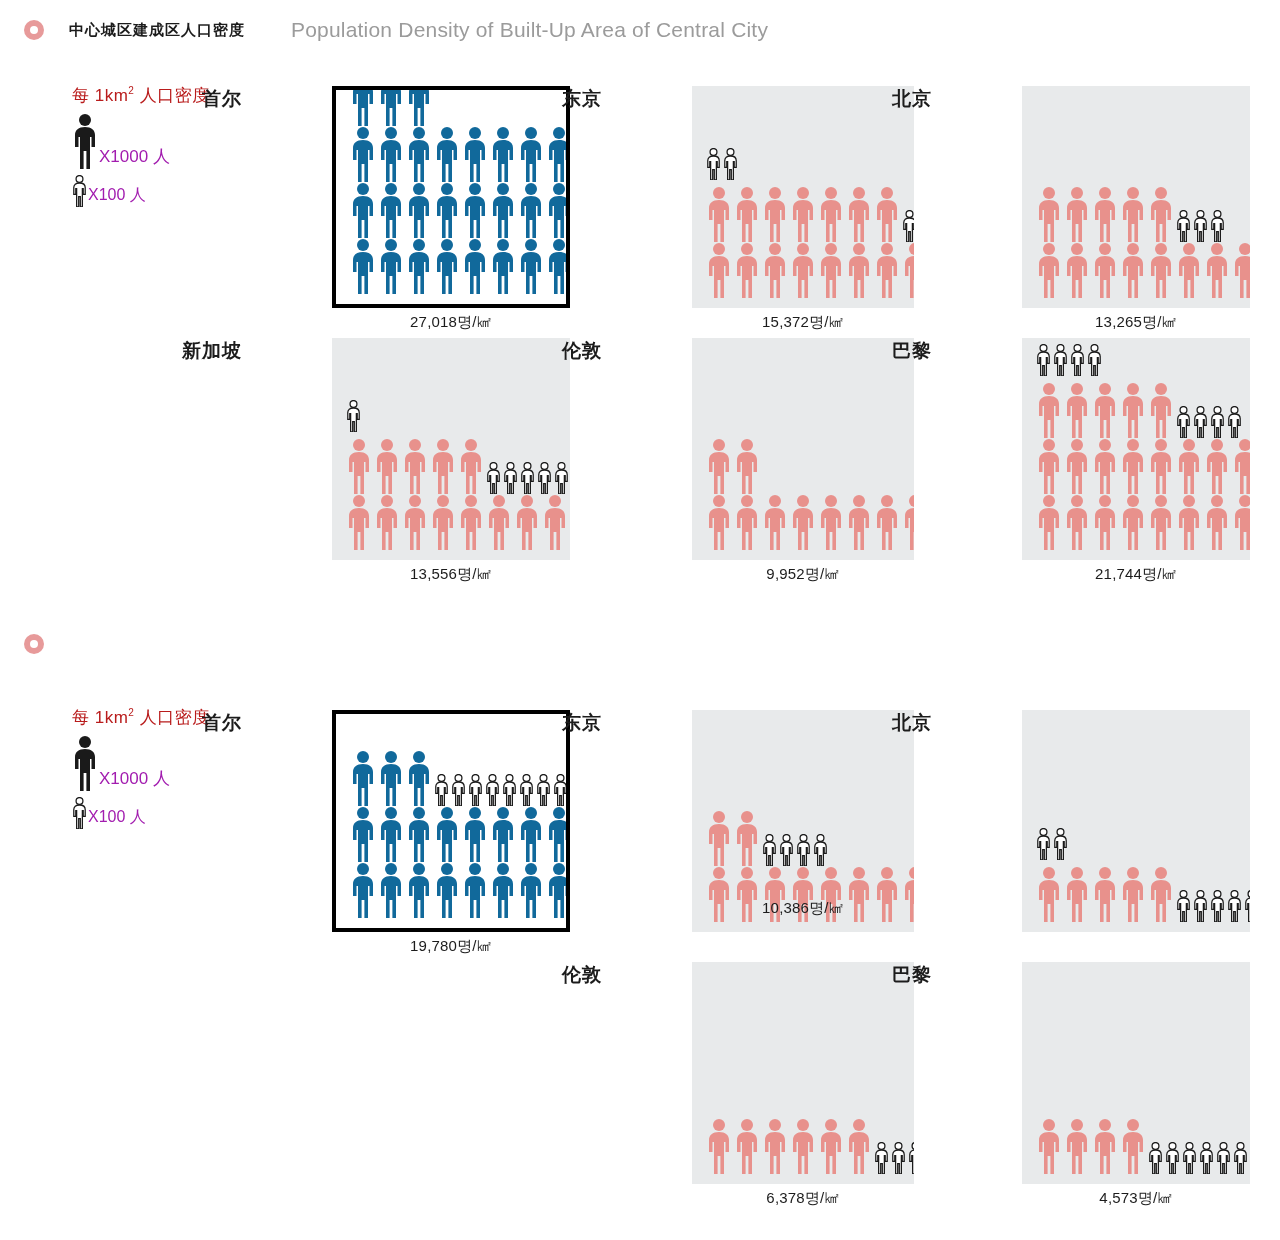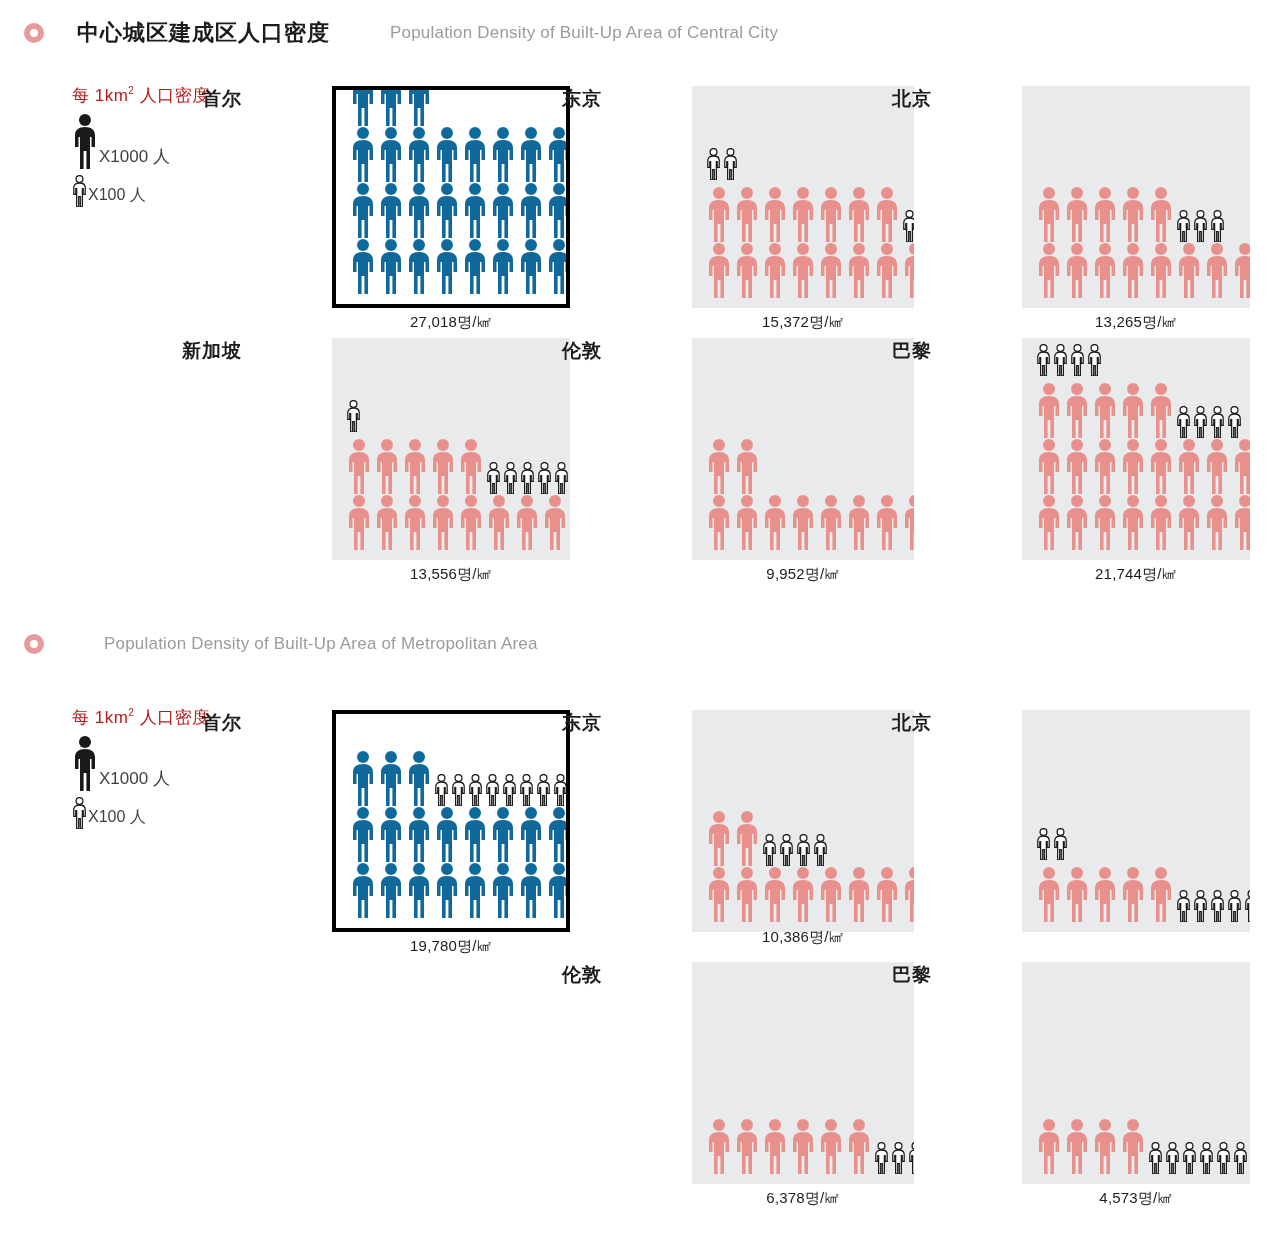--- a/index.html
+++ b/index.html
@@ -16,34 +16,34 @@
   
   .section-header { position: absolute; display: flex; align-items: center; }
   .bullet {
     width: 20px; height: 20px; border-radius: 50%;
     background: #e79a9a;
     display: flex; align-items: center; justify-content: center;
     flex: 0 0 auto;
   }
   .bullet i { width: 8px; height: 8px; border-radius: 50%; background: #ffffff; display:block; }
   .sec-title-cn {
-    font-size: 22px; font-weight: 700; letter-spacing: 1px;
-    color: #1c1c1c; margin-left: 33px; white-space: nowrap;
+    font-size: 15px; font-weight: 700; letter-spacing: 1px;
+    color: #1c1c1c; margin-left: 25px; white-space: nowrap;
   }
   .sec-title-en {
-    font-size: 17px; color: #9b9b9b; margin-left: 60px; white-space: nowrap;
+    font-size: 21px; color: #9b9b9b; margin-left: 46px; white-space: nowrap;
     letter-spacing: .2px;
   }
 
   
   .legend { position: absolute; }
   .legend-title { font-size: 17px; color: #b91c1c; white-space: nowrap; letter-spacing: .5px; }
   .legend-title sup { font-size: 10px; vertical-align: super; }
   .legend-row { display: flex; align-items: flex-end; margin-top: 6px; }
-  .legend-row .lbl { font-size: 17px; color: #404040; margin-left: 1px; padding-bottom: 1px; white-space: nowrap; }
+  .legend-row .lbl { font-size: 17px; color: #a21caf; margin-left: 1px; padding-bottom: 1px; white-space: nowrap; }
   .legend-row.small .lbl { font-size: 16px; }
   .city-name {
     position: absolute; font-size: 19px; font-weight: 700; color: #1c1c1c;
     text-align: right; letter-spacing: 1px; white-space: nowrap;
   }
   .panel {
     position: absolute; background: #e8eaeb; overflow: hidden;
   }
   .panel.highlight { background: #ffffff; border: 4px solid #000000; }
   .value {
@@ -66,21 +66,20 @@
       <span class="bullet" style="background: rgb(231, 154, 154);">
         <i></i>
       </span>
       <span class="sec-title-cn">中心城区建成区人口密度</span>
       <span class="sec-title-en" style="color: rgb(155, 155, 155);">Population Density of Built-Up Area of Central City</span>
     </div>
     <div class="section-header" style="left: 24px; top: 634px;">
       <span class="bullet" style="background: rgb(231, 154, 154);">
         <i></i>
       </span>
-      <span class="sec-title-en" style="color: rgb(155, 155, 155);">Population Density of Built-Up Area of Metropolitan Area</span>
     </div>
     <div class="legend" style="left: 72px; top: 84px;">
       <div class="legend-title"><span>每 1km</span><sup>2</sup><span> 人口密度</span></div>
       <div class="legend-row">
         <svg viewBox="0 0 26 56" class="fig big" style="width: 26px; height: 56px;">
           <g>
             <circle cx="13" cy="7" r="6" fill="#1a1a1a"></circle>
             <path d="M13 14 C6.5 14 3 17 3 22 L3 34 L6.5 34 L6.5 24 L8 24 L8 56 L11.6 56 L11.6 38 L14.4 38 L14.4 56 L18 56 L18 24 L19.5 24 L19.5 34 L23 34 L23 22 C23 17 19.5 14 13 14 Z" fill="#1a1a1a"></path>
           </g>
         </svg>
@@ -1163,21 +1162,21 @@
           </svg>
           <svg viewBox="0 0 26 56" class="fig big" style="width: 26px; height: 56px; margin-right: 2px;">
             <g>
               <circle cx="13" cy="7" r="6" fill="#e8918c"></circle>
               <path d="M13 14 C6.5 14 3 17 3 22 L3 34 L6.5 34 L6.5 24 L8 24 L8 56 L11.6 56 L11.6 38 L14.4 38 L14.4 56 L18 56 L18 24 L19.5 24 L19.5 34 L23 34 L23 22 C23 17 19.5 14 13 14 Z" fill="#e8918c"></path>
             </g>
           </svg>
         </div>
       </div>
     </div>
-    <div class="value" style="left: 692px; top: 928px; width: 222px;">10,386명/㎢</div>
+    <div class="value" style="left: 692px; top: 899px; width: 222px;">10,386명/㎢</div>
     <div class="city-name" style="left: 846px; top: 710px; width: 86px;">北京</div>
     <div class="panel" style="left: 1022px; top: 710px; width: 228px; height: 222px; background: rgb(232, 234, 235);">
       <div class="rows" style="padding-left: 14px; padding-bottom: 10px;">
         <div class="row" style="margin-bottom: 6px;">
           <svg viewBox="0 0 26 56" class="fig sm" style="width: 15px; height: 32px; margin-right: 2px;">
             <g>
               <circle cx="13" cy="7" r="6" fill="#ffffff" stroke="#1a1a1a" stroke-width="2.2"></circle>
               <path d="M13 14 C6.5 14 3 17 3 22 L3 34 L6.5 34 L6.5 24 L8 24 L8 56 L11.6 56 L11.6 38 L14.4 38 L14.4 56 L18 56 L18 24 L19.5 24 L19.5 34 L23 34 L23 22 C23 17 19.5 14 13 14 Z" fill="#ffffff" stroke="#1a1a1a" stroke-width="2.2"></path>
             </g>
           </svg>

